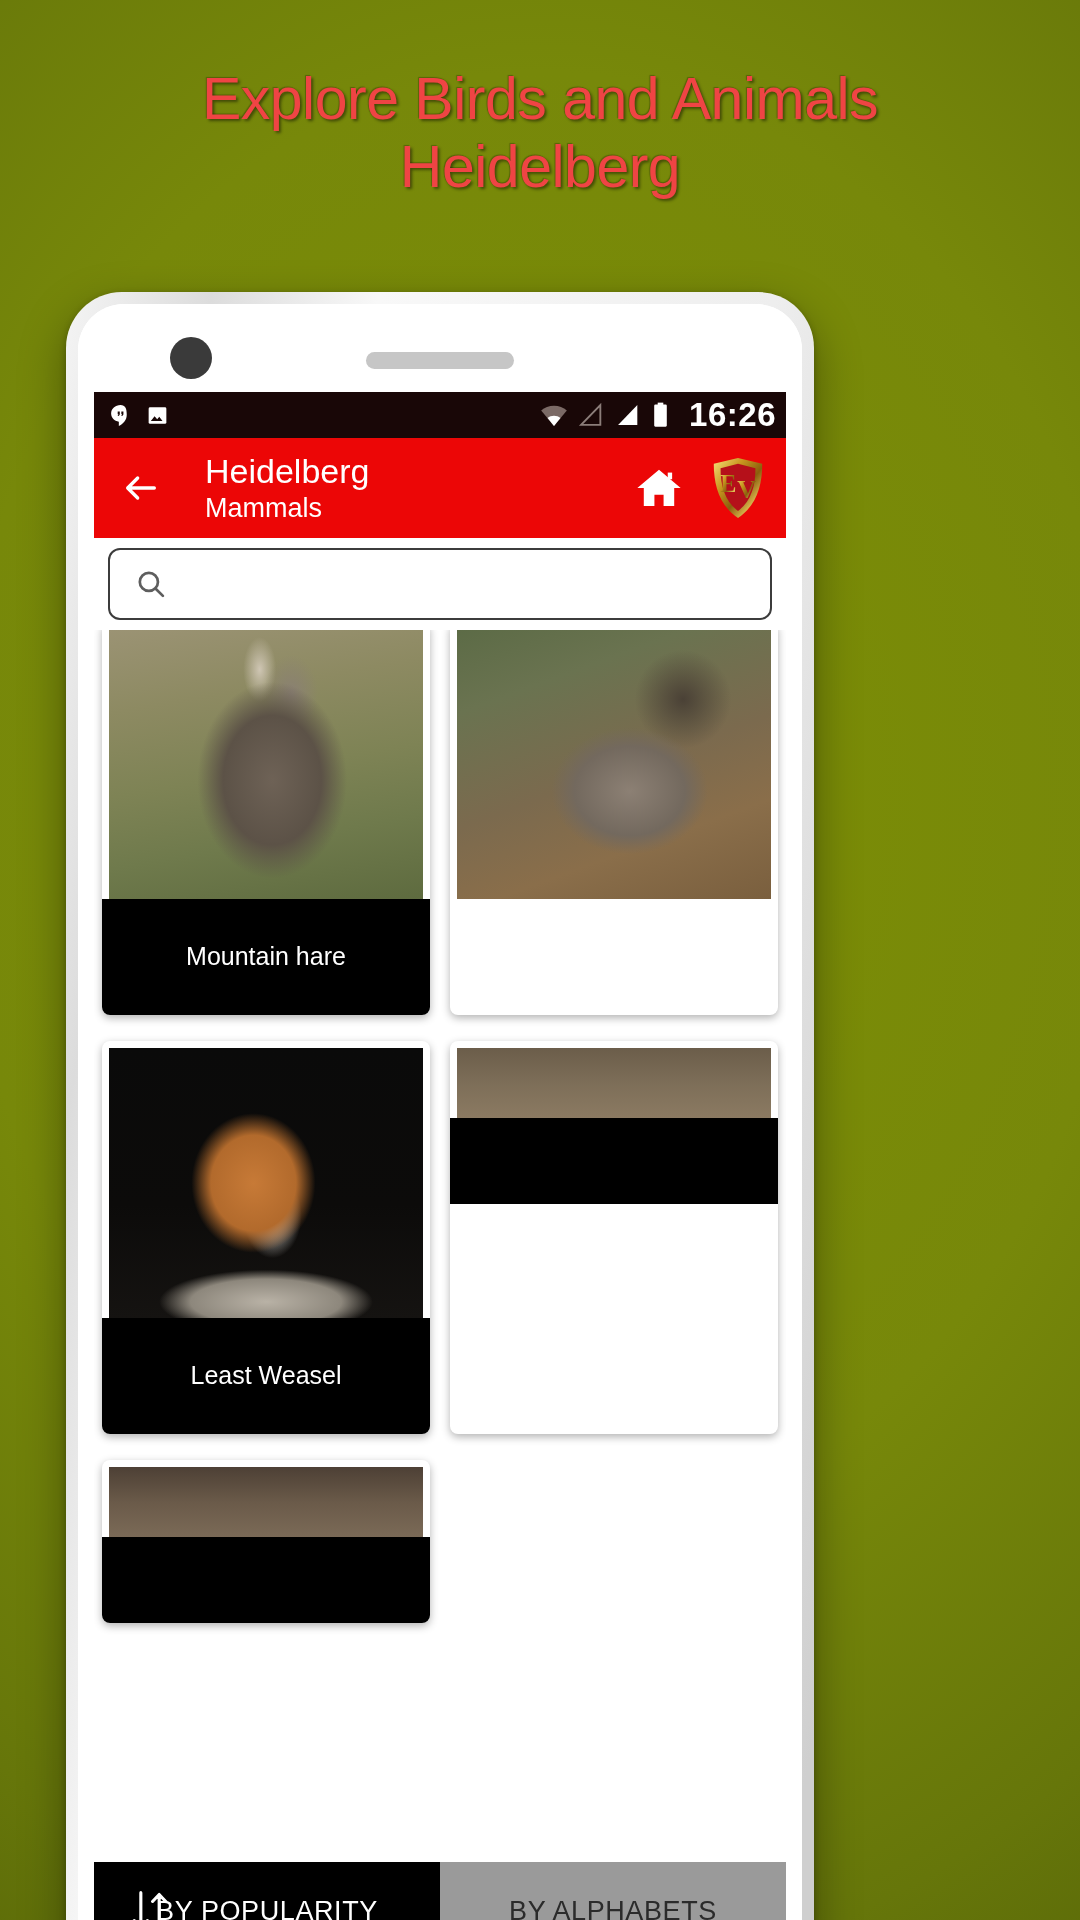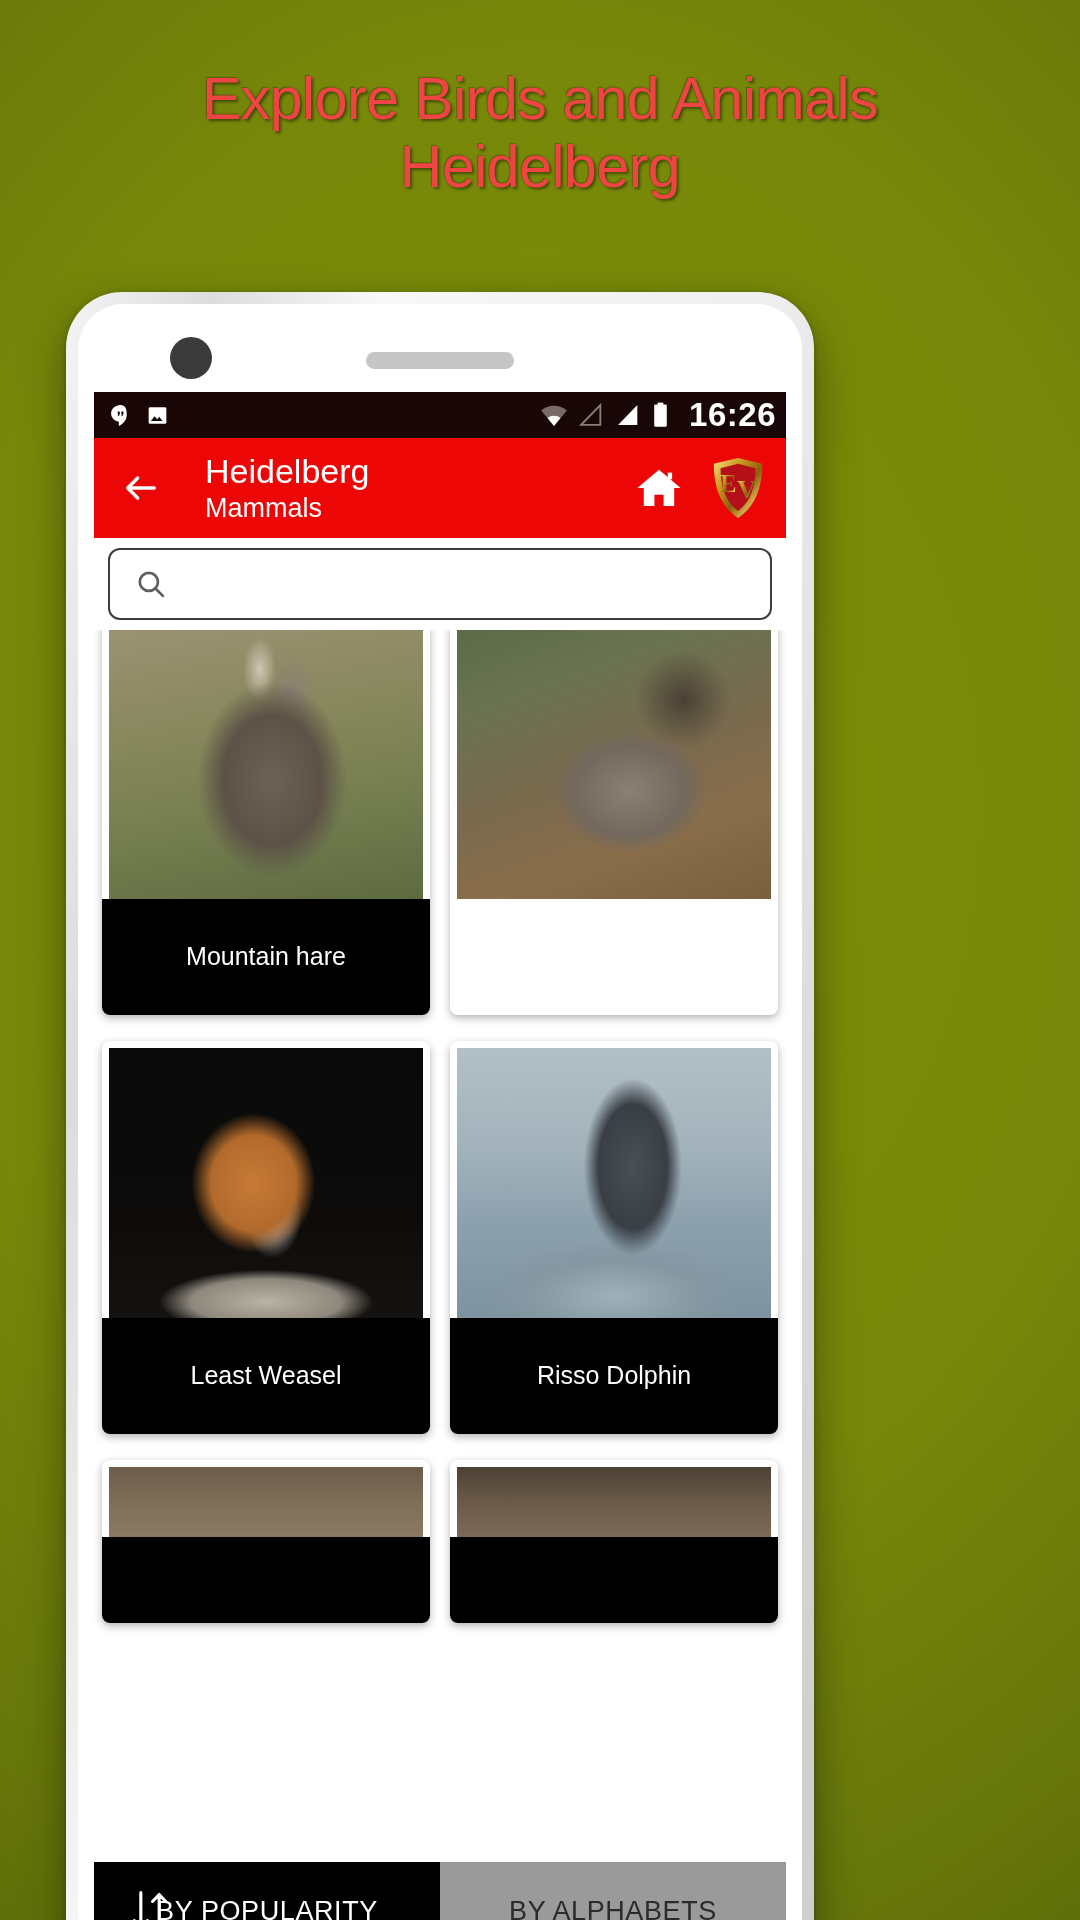--- a/index.html
+++ b/index.html
@@ -382,24 +382,20 @@
 
           <div class="card">
             <div class="card-img img-ibex"></div>
           </div>
 
           <div class="card">
             <div class="card-img img-weasel"></div>
             <div class="card-label">Least Weasel</div>
           </div>
 
-          <div class="card">
-            <div class="card-img img-dolphin"></div>
-            <div class="card-label">Risso Dolphin</div>
-          </div>
 
           <div class="card card-partial">
             <div class="card-img img-partial-a"></div>
             <div class="card-label"></div>
           </div>
 
           <div class="card card-partial">
             <div class="card-img img-partial-b"></div>
             <div class="card-label"></div>
           </div>

